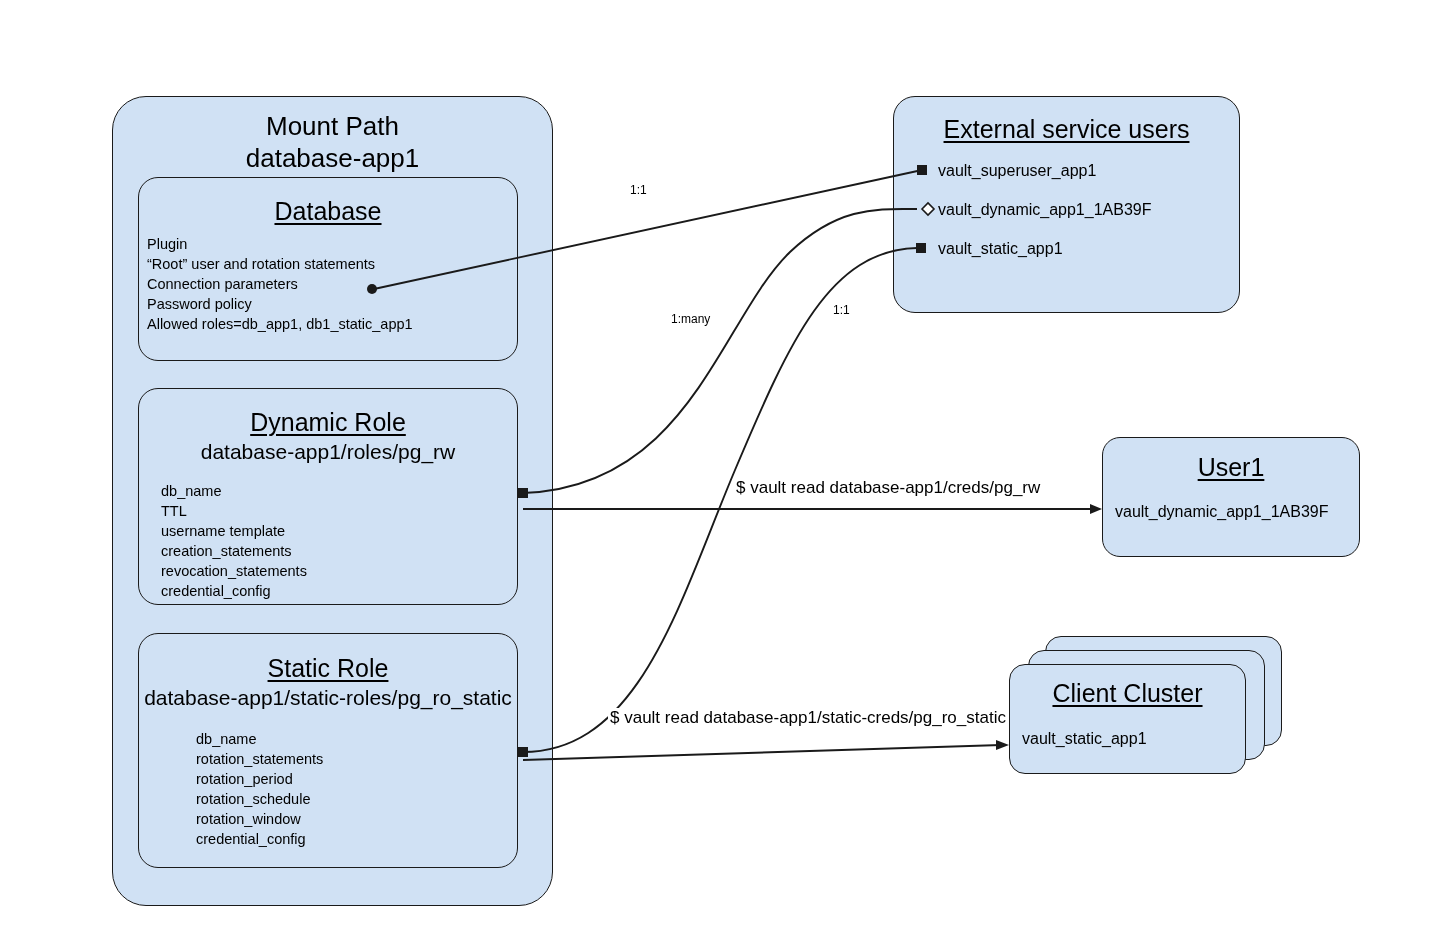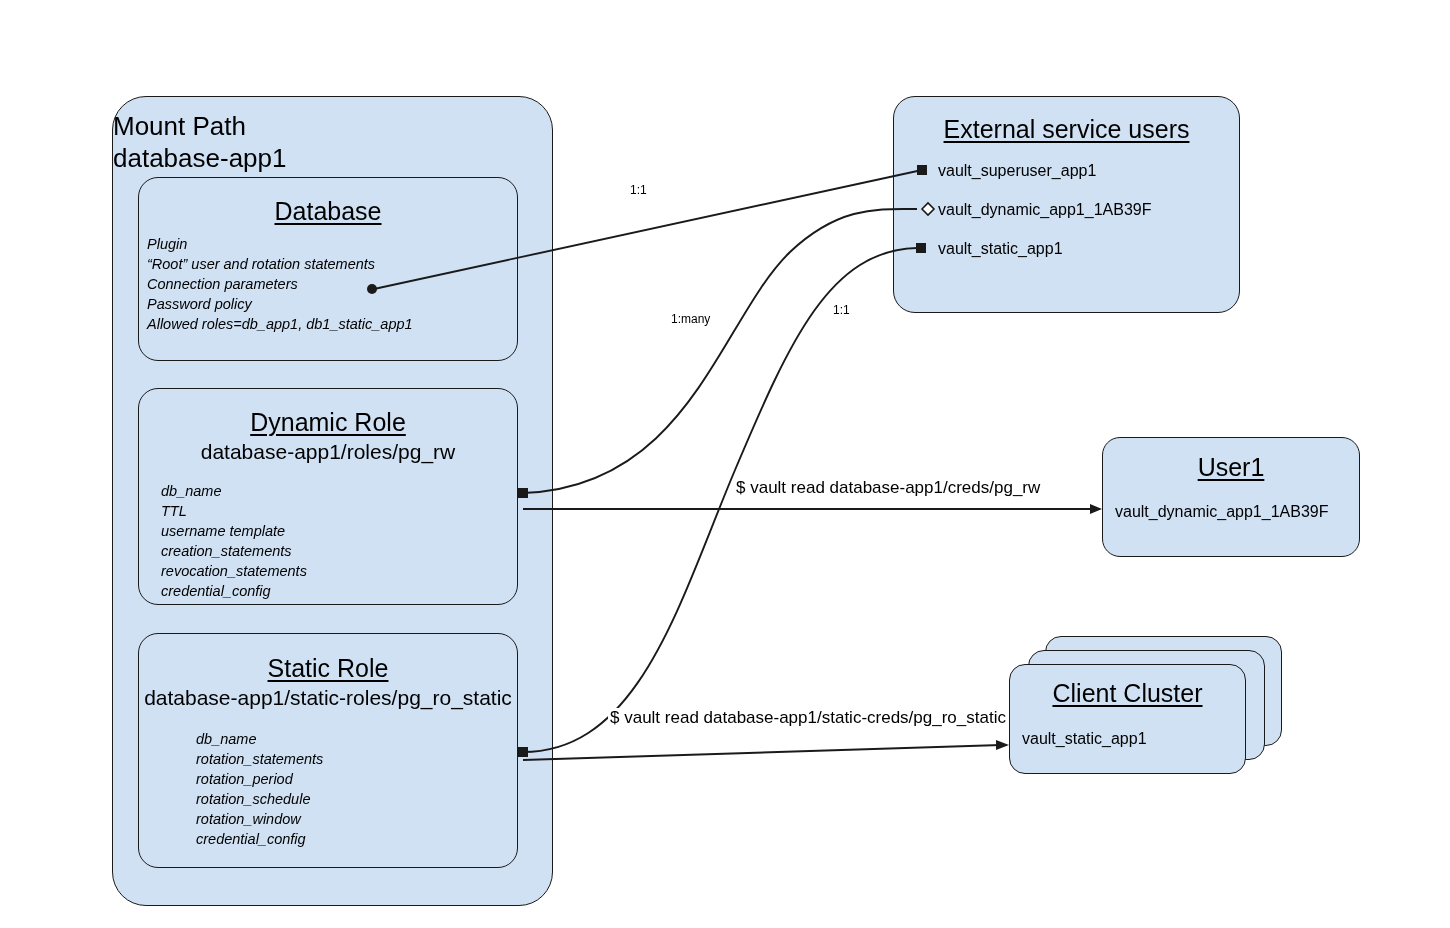--- a/index.html
+++ b/index.html
@@ -8,25 +8,25 @@
   #stage{position:absolute;left:0;top:0;width:1450px;height:928px;}
 
   .box{position:absolute;background:#d0e1f4;border:1.6px solid #1a1a1a;
        border-radius:16px;box-sizing:border-box;}
   .box.outer{border-radius:34px;}
   .box.inner{border-radius:20px;}
 
   .ttl{text-align:center;font-size:25px;line-height:1.12;}
   .ttl.u{text-decoration:underline;text-underline-offset:3px;}
   .sub{text-align:center;font-size:21px;line-height:1.15;}
-  .mount-title{position:absolute;left:0;right:0;top:14px;
+  .mount-title{position:absolute;left:0;right:0;top:14px;text-align:center;
                font-size:26px;line-height:1.22;}
 
   .fields{font-size:14.5px;line-height:1.38;}
-  .fields div{white-space:nowrap;font-style:italic;}
+  .fields div{white-space:nowrap;}
 
   .edge-label{position:absolute;font-size:12px;white-space:nowrap;
               background:transparent;}
   .cmd-label{position:absolute;font-size:17px;white-space:nowrap;
              background:#ffffff;padding:0 2px;}
 
   .ext-item{position:absolute;font-size:16px;white-space:nowrap;}
 
   svg.wires{position:absolute;left:0;top:0;width:1450px;height:928px;
             overflow:visible;pointer-events:none;}

